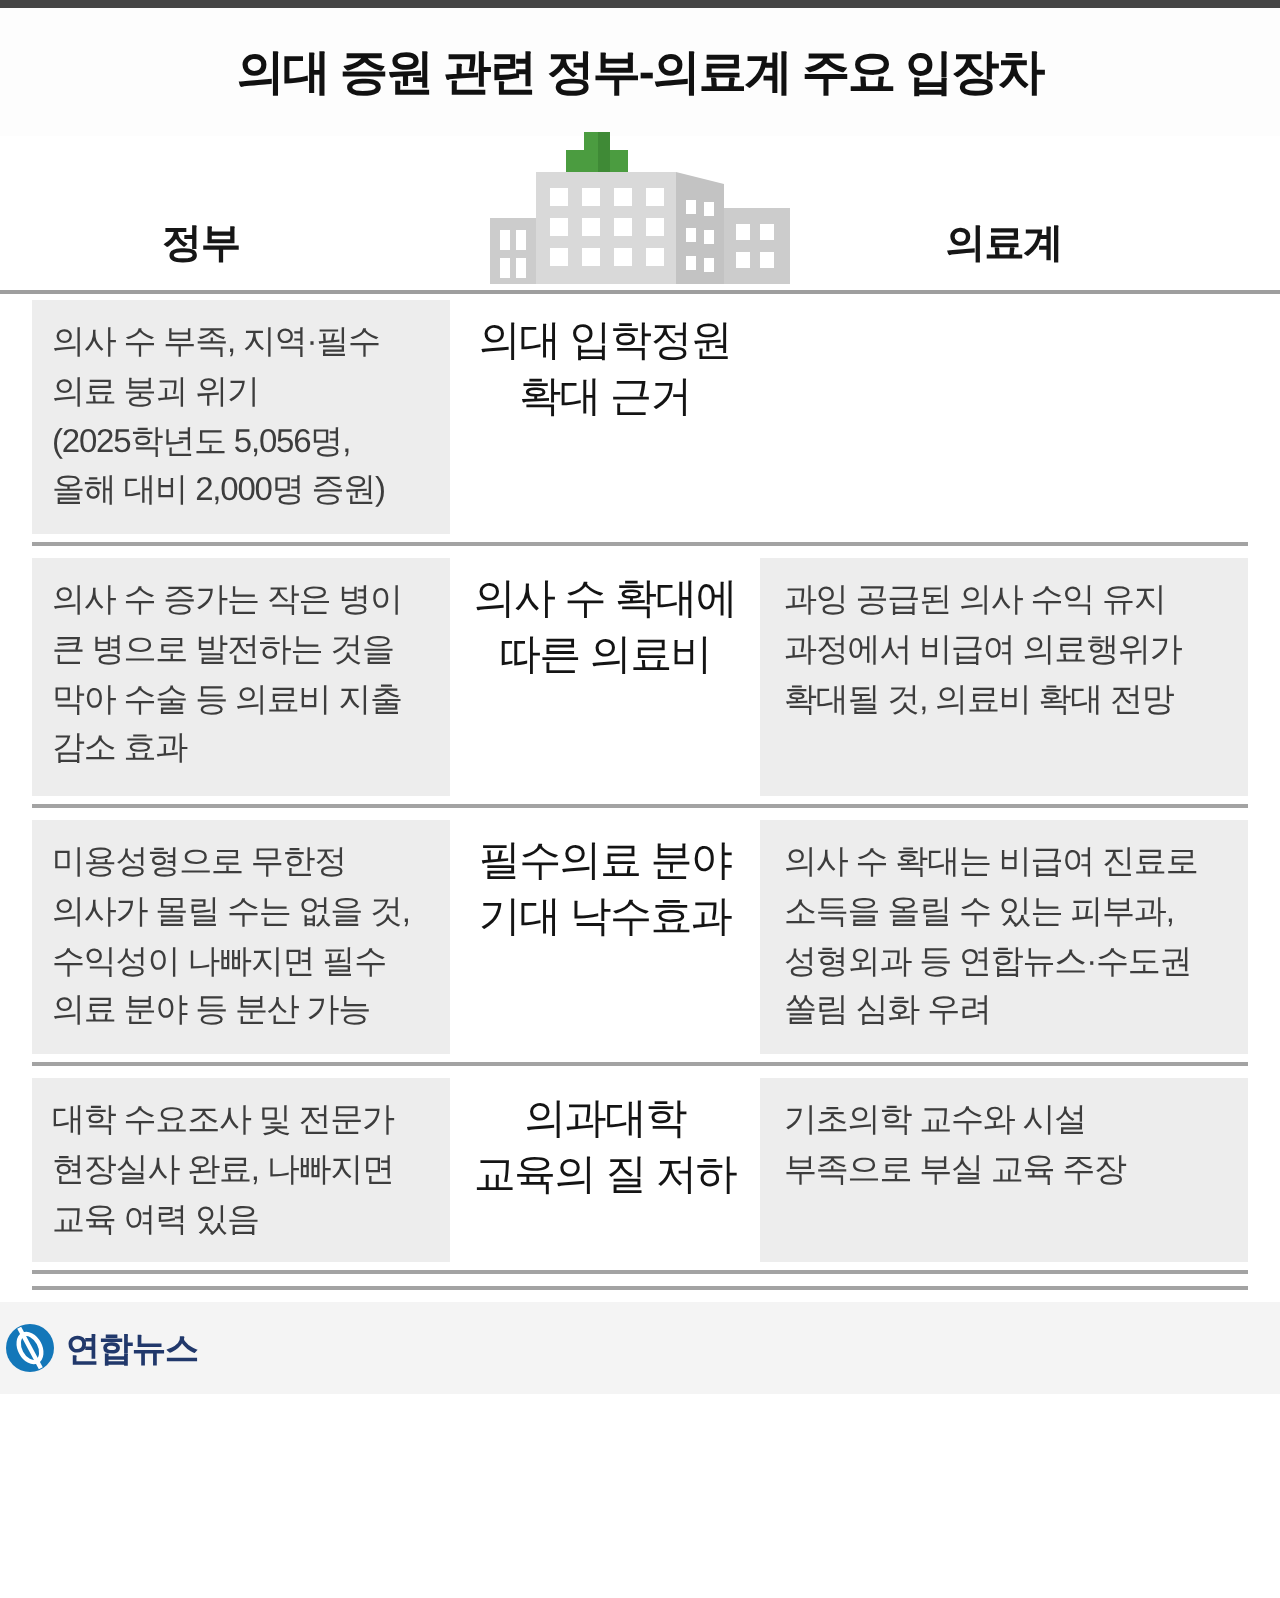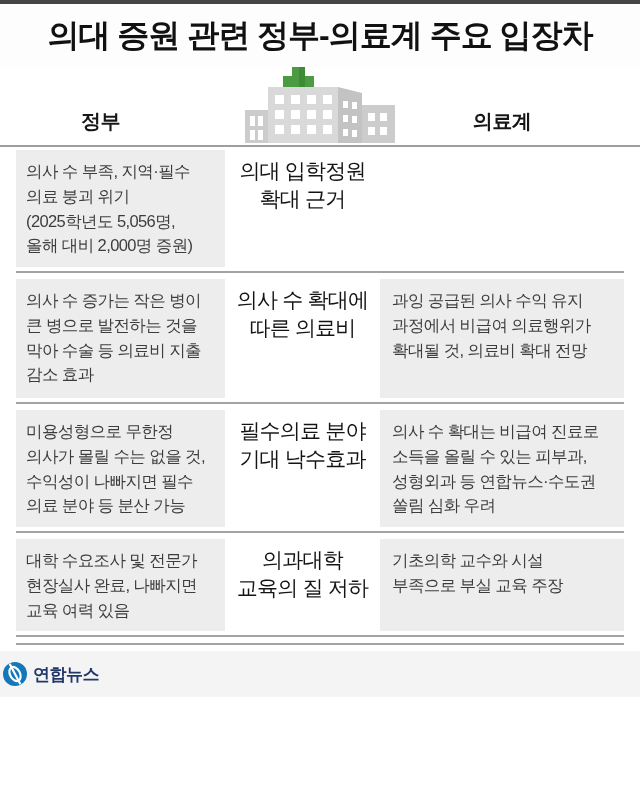--- a/index.html
+++ b/index.html
@@ -6,21 +6,21 @@
   html, body { width: 640px; height: 799px; overflow: hidden; }
   body {
     font-family: "Liberation Sans", "DejaVu Sans", sans-serif;
     background: #ffffff;
     color: #3d3d3d;
     position: relative;
   }
   .top-strip { height: 4px; background: #454545; width: 100%; }
 
   .title-wrap { height: 64px; display: flex; align-items: center; justify-content: center; background: #fdfdfd; }
-  .title { font-size: 32px; font-weight: bold; color: #111; letter-spacing: -1px; }
+  .title { font-size: 24px; font-weight: bold; color: #111; letter-spacing: -1px; }
 
   .header-band { position: relative; height: 79px; border-bottom: 2px solid #9e9e9e; }
   .header-band .col-label {
     position: absolute; bottom: 10px; font-size: 20px; font-weight: bold; color: #161616; letter-spacing: -0.5px;
   }
   .label-gov { left: 16px; width: 209px; text-align: center; padding-right: 40px; }
   .label-med { left: 380px; width: 244px; text-align: center; }
   .hospital { position: absolute; left: 50%; transform: translateX(-50%); bottom: -2px; }
 
   .table { margin: 3px 16px 0 16px; }

